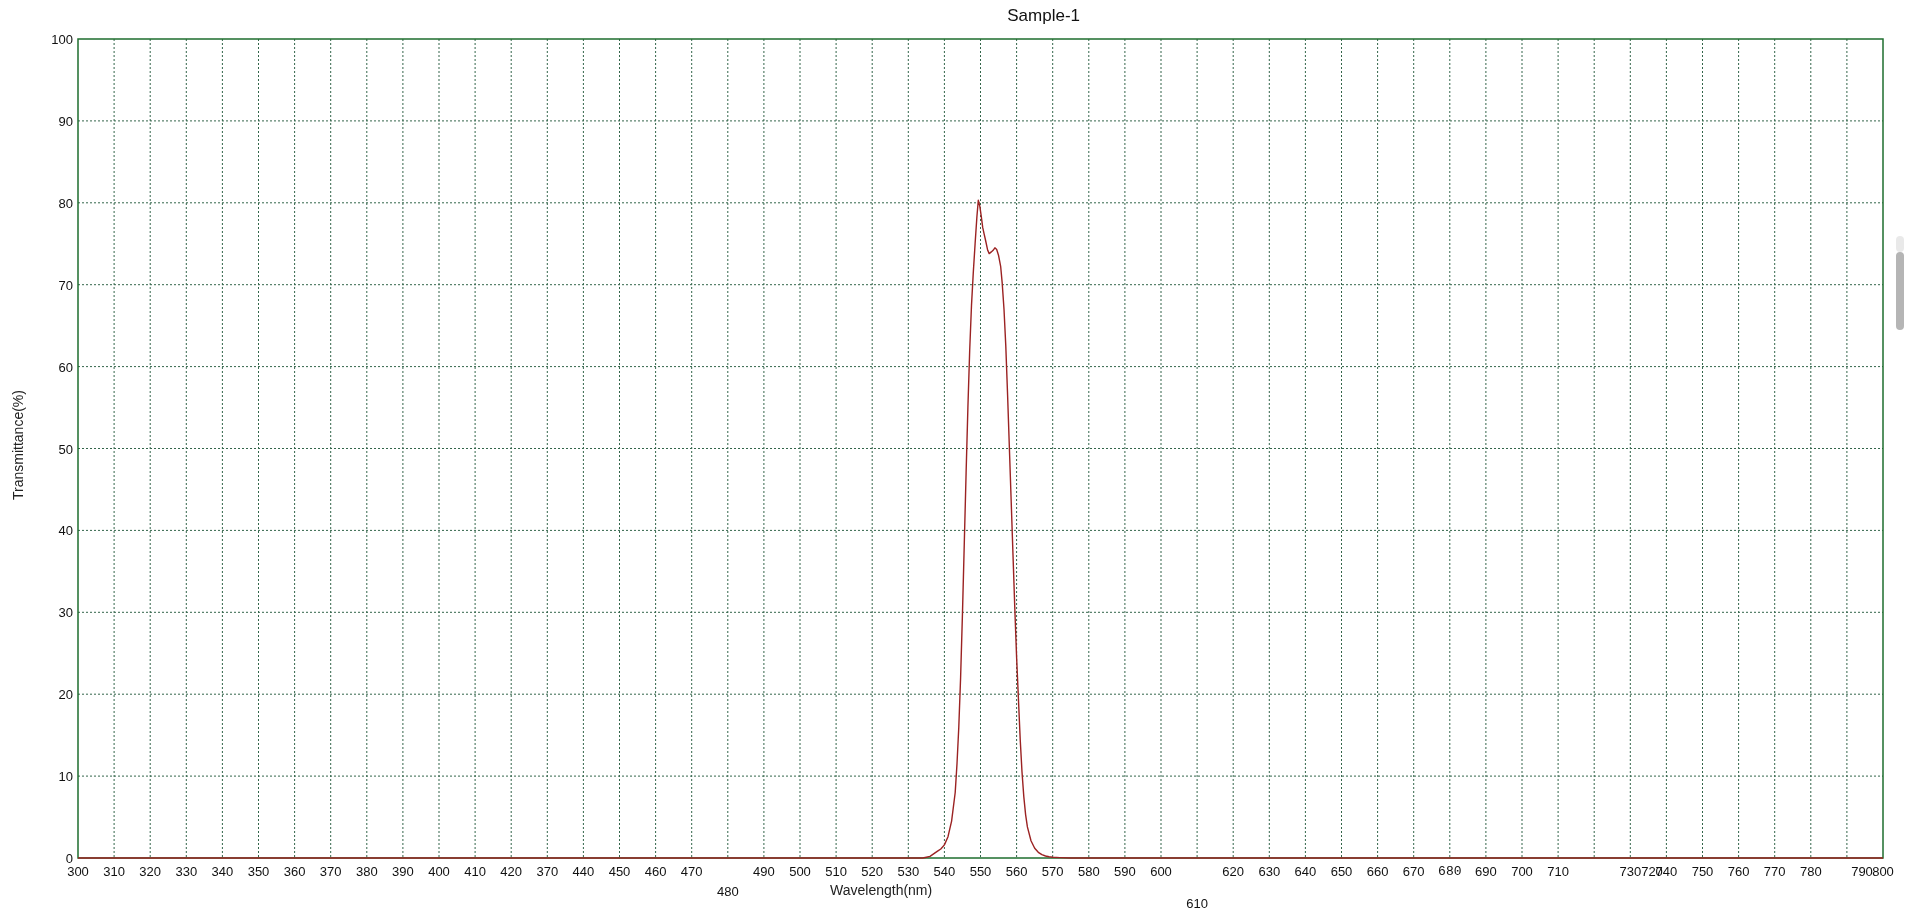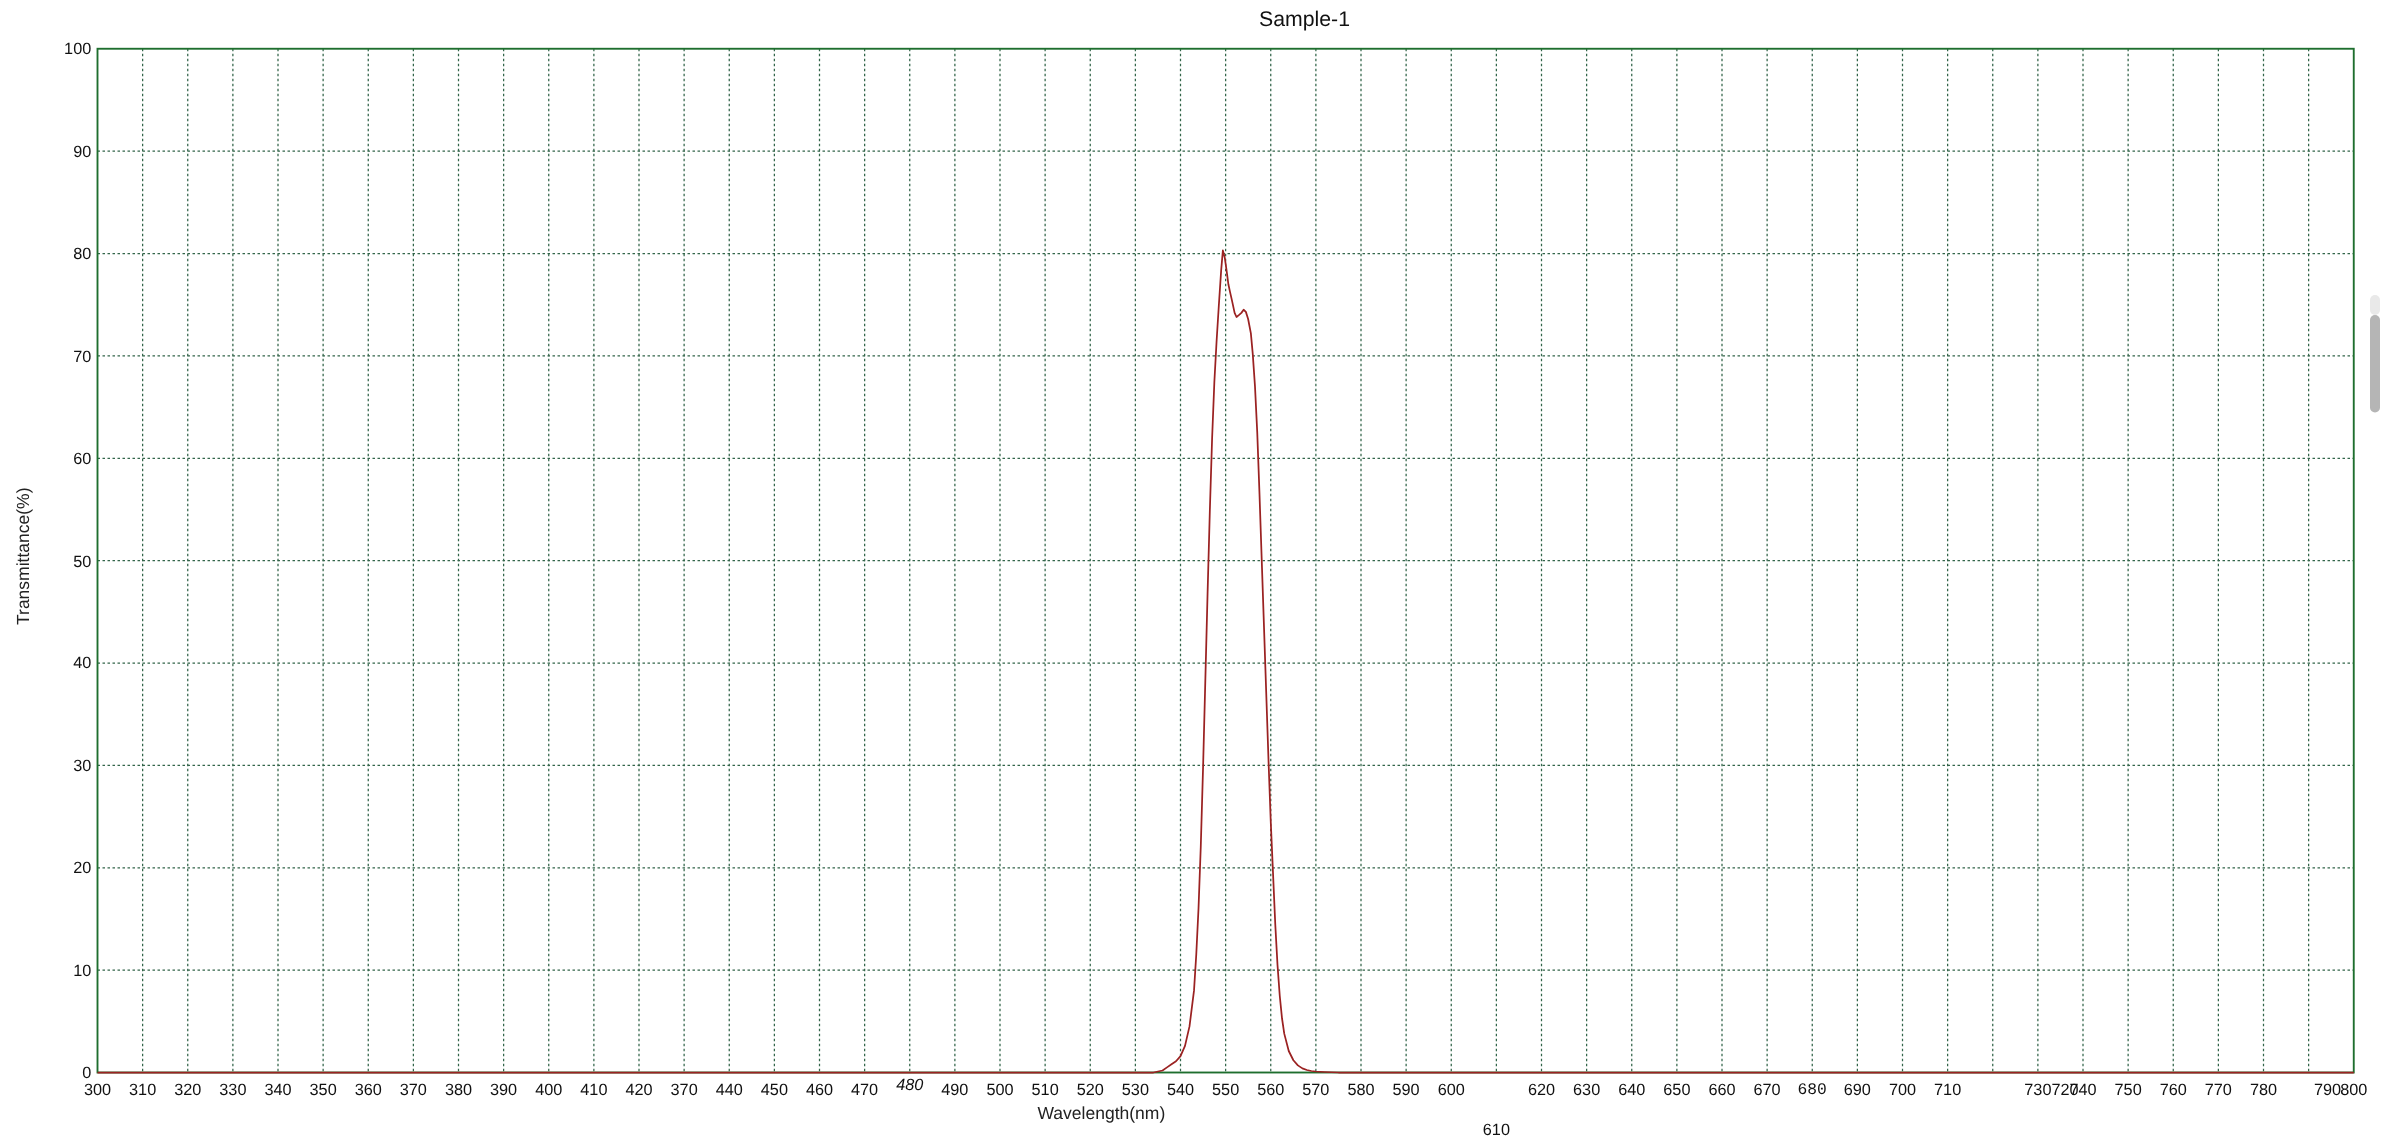--- a/index.html
+++ b/index.html
@@ -105,21 +105,21 @@
       <div class="xtick" style="left: 366.8px; top: 864px;">380</div>
       <div class="xtick" style="left: 402.9px; top: 864px;">390</div>
       <div class="xtick" style="left: 439px; top: 864px;">400</div>
       <div class="xtick" style="left: 475.1px; top: 864px;">410</div>
       <div class="xtick" style="left: 511.2px; top: 864px;">420</div>
       <div class="xtick" style="left: 547.3px; top: 864px;">370</div>
       <div class="xtick" style="left: 583.4px; top: 864px;">440</div>
       <div class="xtick" style="left: 619.5px; top: 864px; text-align: right;">450</div>
       <div class="xtick" style="left: 655.6px; top: 864px;">460</div>
       <div class="xtick" style="left: 691.7px; top: 864px;">470</div>
-      <div class="xtick" style="left: 727.8px; top: 860px; font-style: italic;">480</div>
+      <div class="xtick" style="left: 727.8px; top: 884px;">480</div>
       <div class="xtick" style="left: 763.9px; top: 864px;">490</div>
       <div class="xtick" style="left: 800px; top: 864px;">500</div>
       <div class="xtick" style="left: 836.1px; top: 864px;">510</div>
       <div class="xtick" style="left: 872.2px; top: 864px;">520</div>
       <div class="xtick" style="left: 908.3px; top: 864px;">530</div>
       <div class="xtick" style="left: 944.4px; top: 864px;">540</div>
       <div class="xtick" style="left: 980.5px; top: 864px;">550</div>
       <div class="xtick" style="left: 1016.6px; top: 864px;">560</div>
       <div class="xtick" style="left: 1052.7px; top: 864px;">570</div>
       <div class="xtick" style="left: 1088.8px; top: 864px;">580</div>

